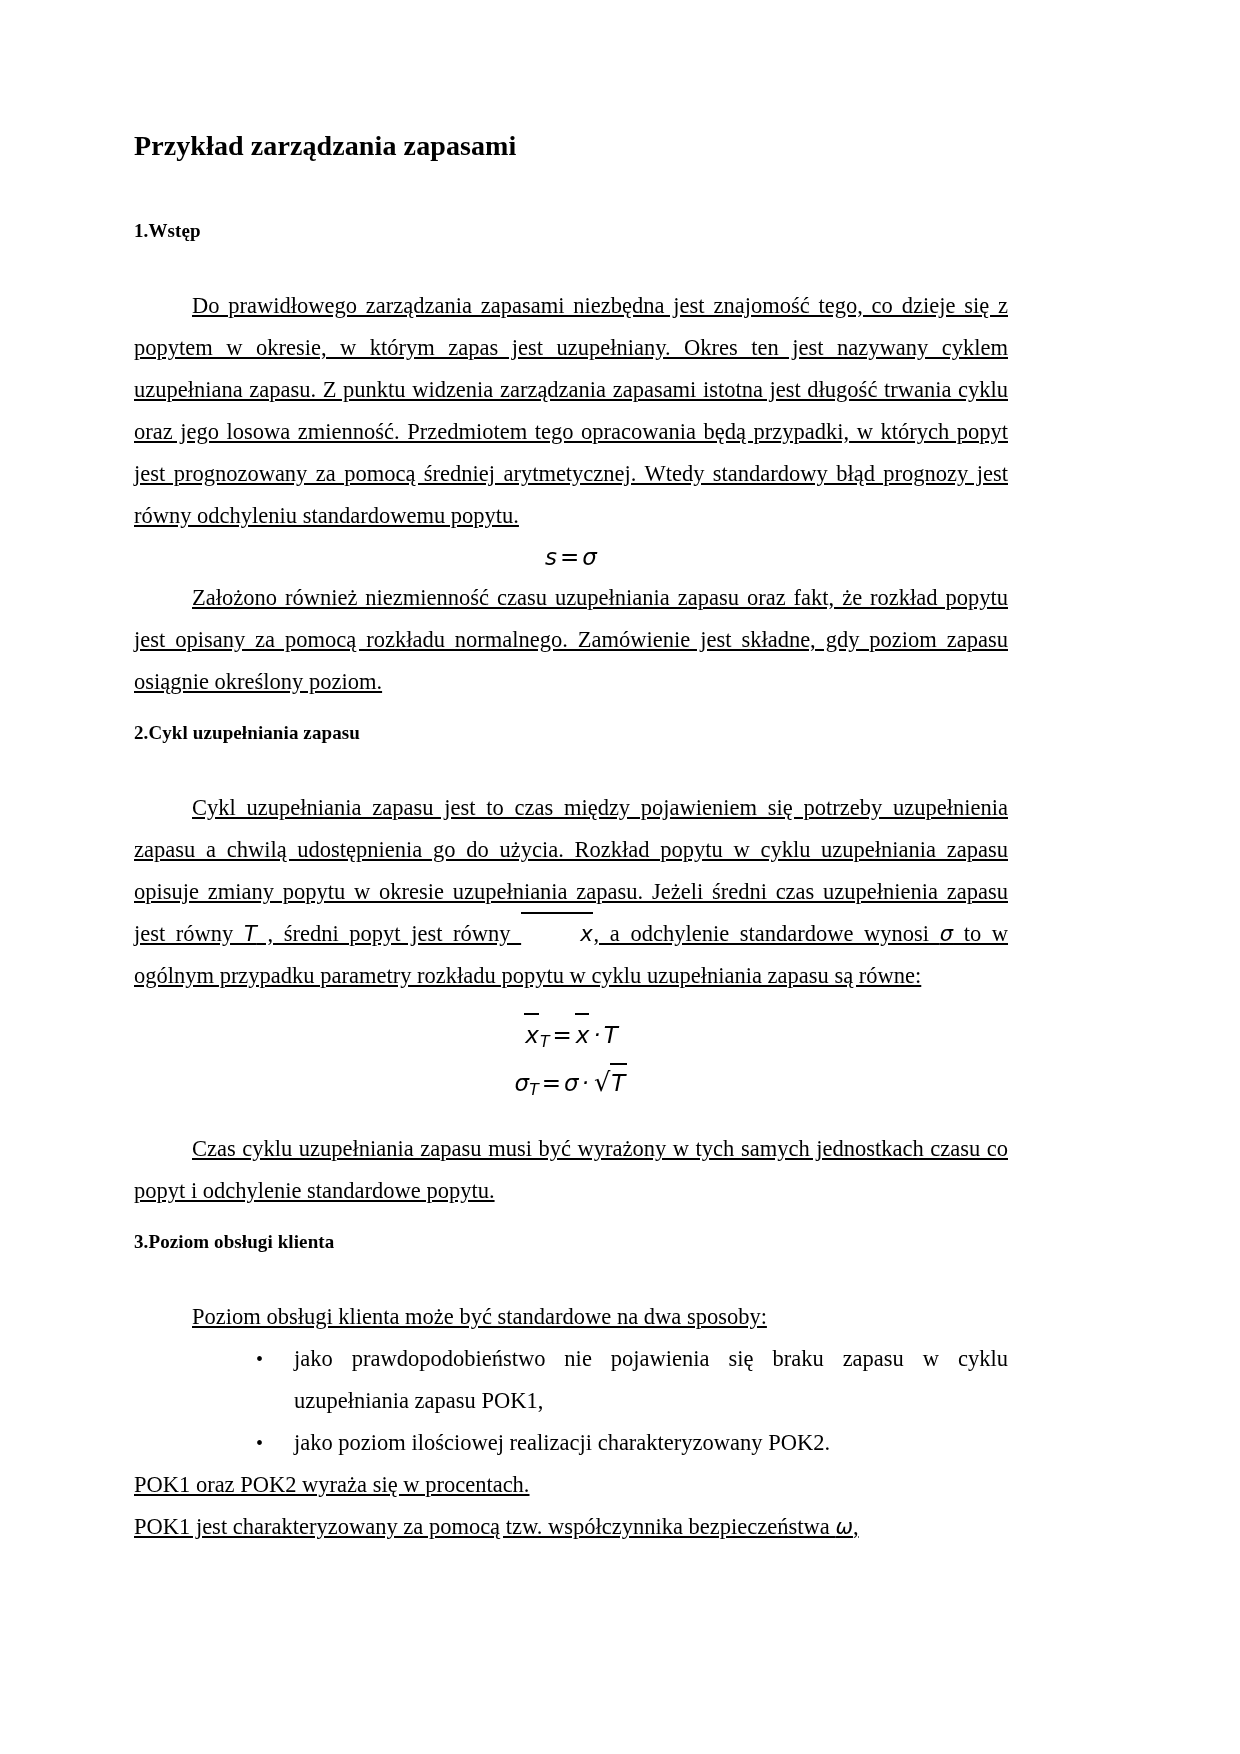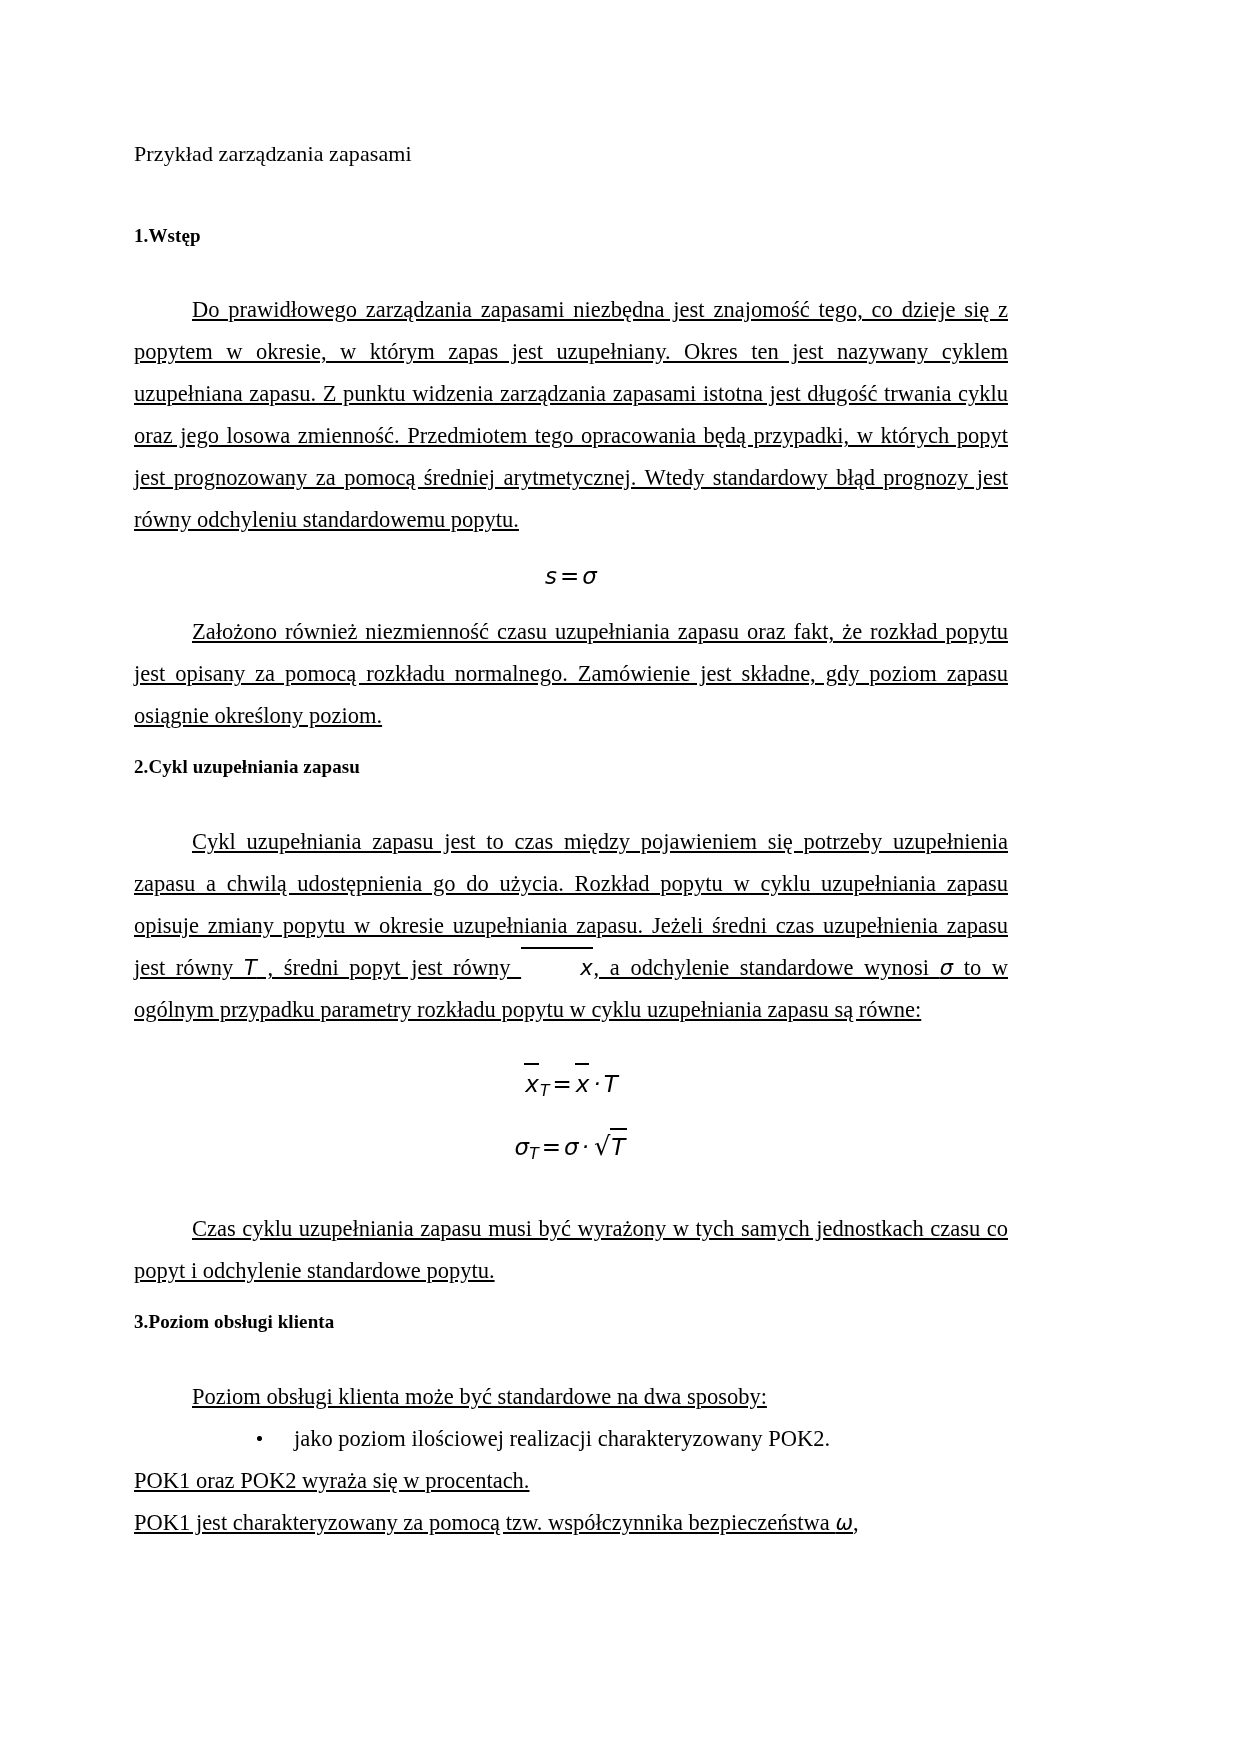--- a/index.html
+++ b/index.html
@@ -17,24 +17,24 @@
   }
   .page {
     box-sizing: border-box;
     width: 1240px;
     height: 1754px;
     padding: 128px 232px 80px 134px;
     position: relative;
   }
   
   .doc-title {
-    font-size: 22px;
-    font-weight: normal;
+    font-size: 28px;
+    font-weight: bold;
     letter-spacing: 0.1px;
-    margin: 12px 0 0 0;
+    margin: 0 0 0 0;
     line-height: 1.25;
   }
   .section-heading {
     font-size: 19px;
     font-weight: bold;
     letter-spacing: 0.1px;
     line-height: 1.25;
     margin: 0;
   }
   .h-gap-1 { height: 56px; }
@@ -52,21 +52,21 @@
   }
   .para.indent { text-indent: 58px; }
   .para.noindent { text-indent: 0; }
   
   .formula {
     text-align: center;
     font-family: "DejaVu Sans", "Liberation Sans", sans-serif;
     font-style: italic;
     font-size: 23px;
     line-height: 40px;
-    margin: 15px;
+    margin: 0;
     white-space: nowrap;
   }
   .formula .op { font-style: italic; padding: 0 3px; }
   .formula .sub {
     font-size: 0.68em;
     vertical-align: -0.28em;
     font-style: italic;
     letter-spacing: 0;
   }
   .ovl {
@@ -180,20 +180,21 @@
 
   <h2 class="section-heading">3.Poziom obsługi klienta</h2>
 
   <div class="h-gap-2"></div>
 
   <p class="para indent">Poziom obsługi klienta może być standardowe na dwa sposoby:</p>
 
   <ul class="bullets">
     <li>
       <span class="dot">•</span>
+      <span>jako prawdopodobieństwo nie pojawienia się braku zapasu w cyklu uzupełniania zapasu POK1,</span>
     </li>
     <li>
       <span class="dot">•</span>
       <span>jako poziom ilościowej realizacji charakteryzowany POK2.</span>
     </li>
   </ul>
 
   <p class="para noindent">POK1 oraz POK2 wyraża się w procentach.</p>
 
   <p class="para noindent">

